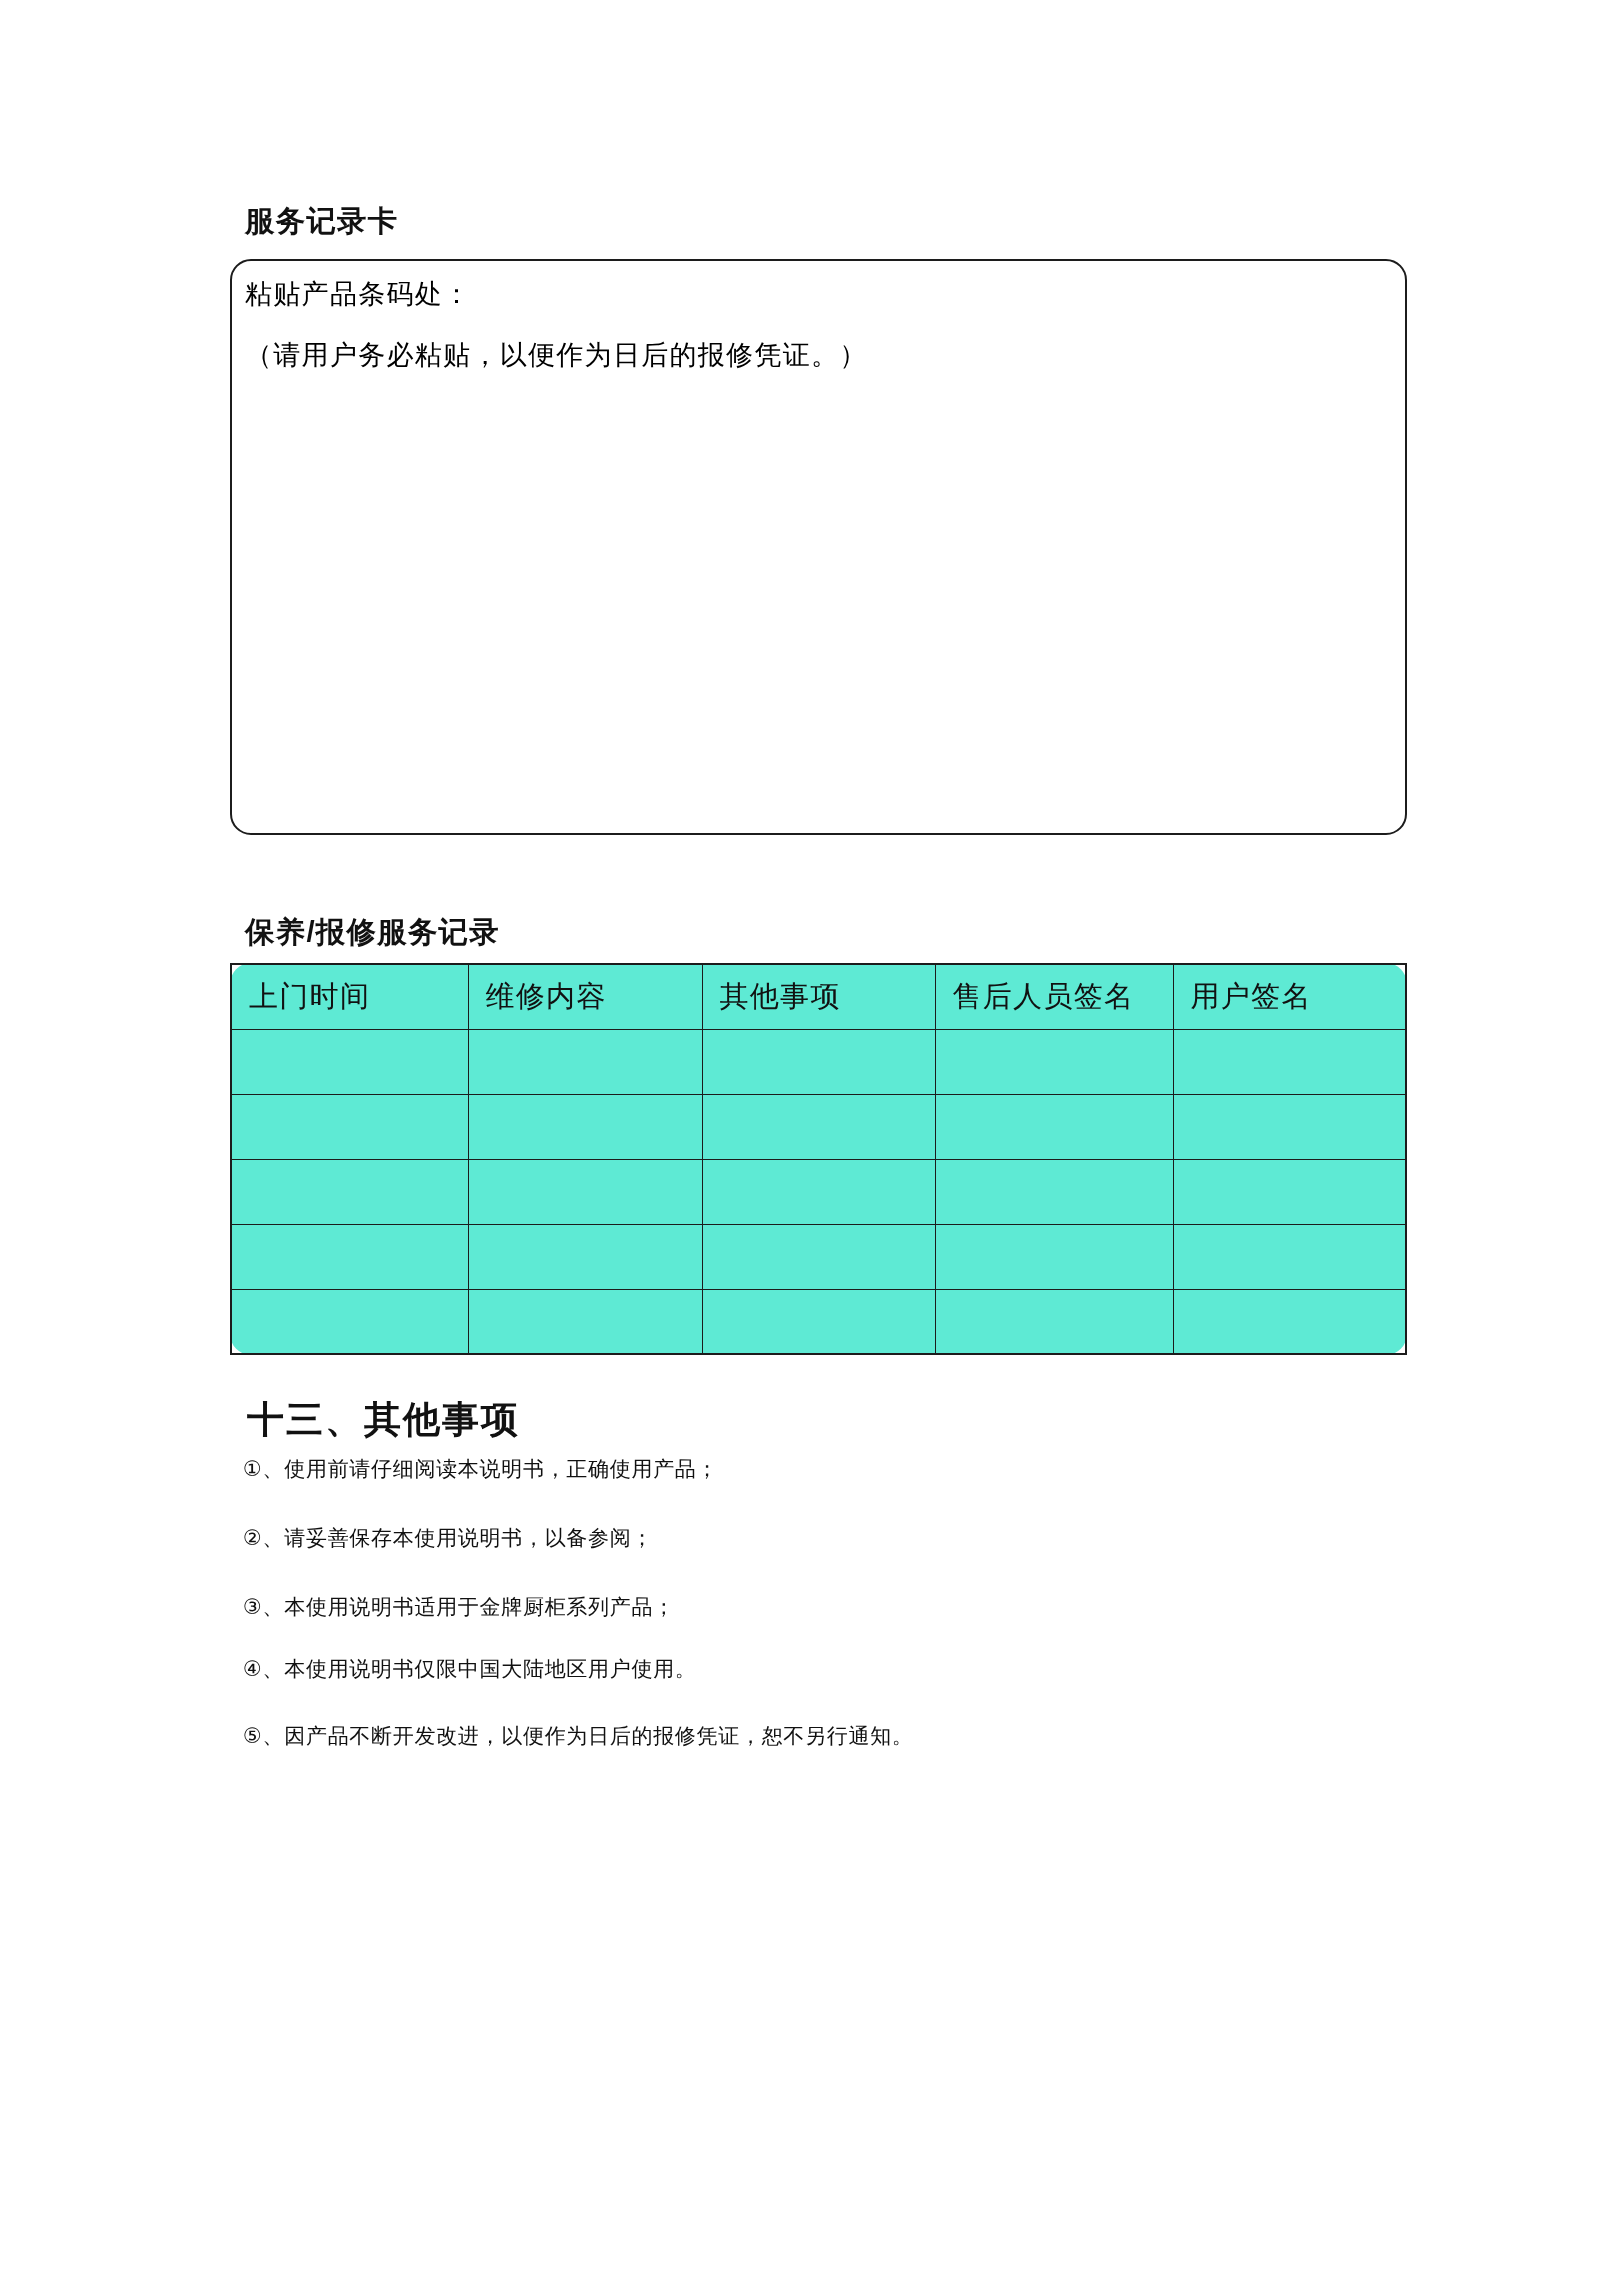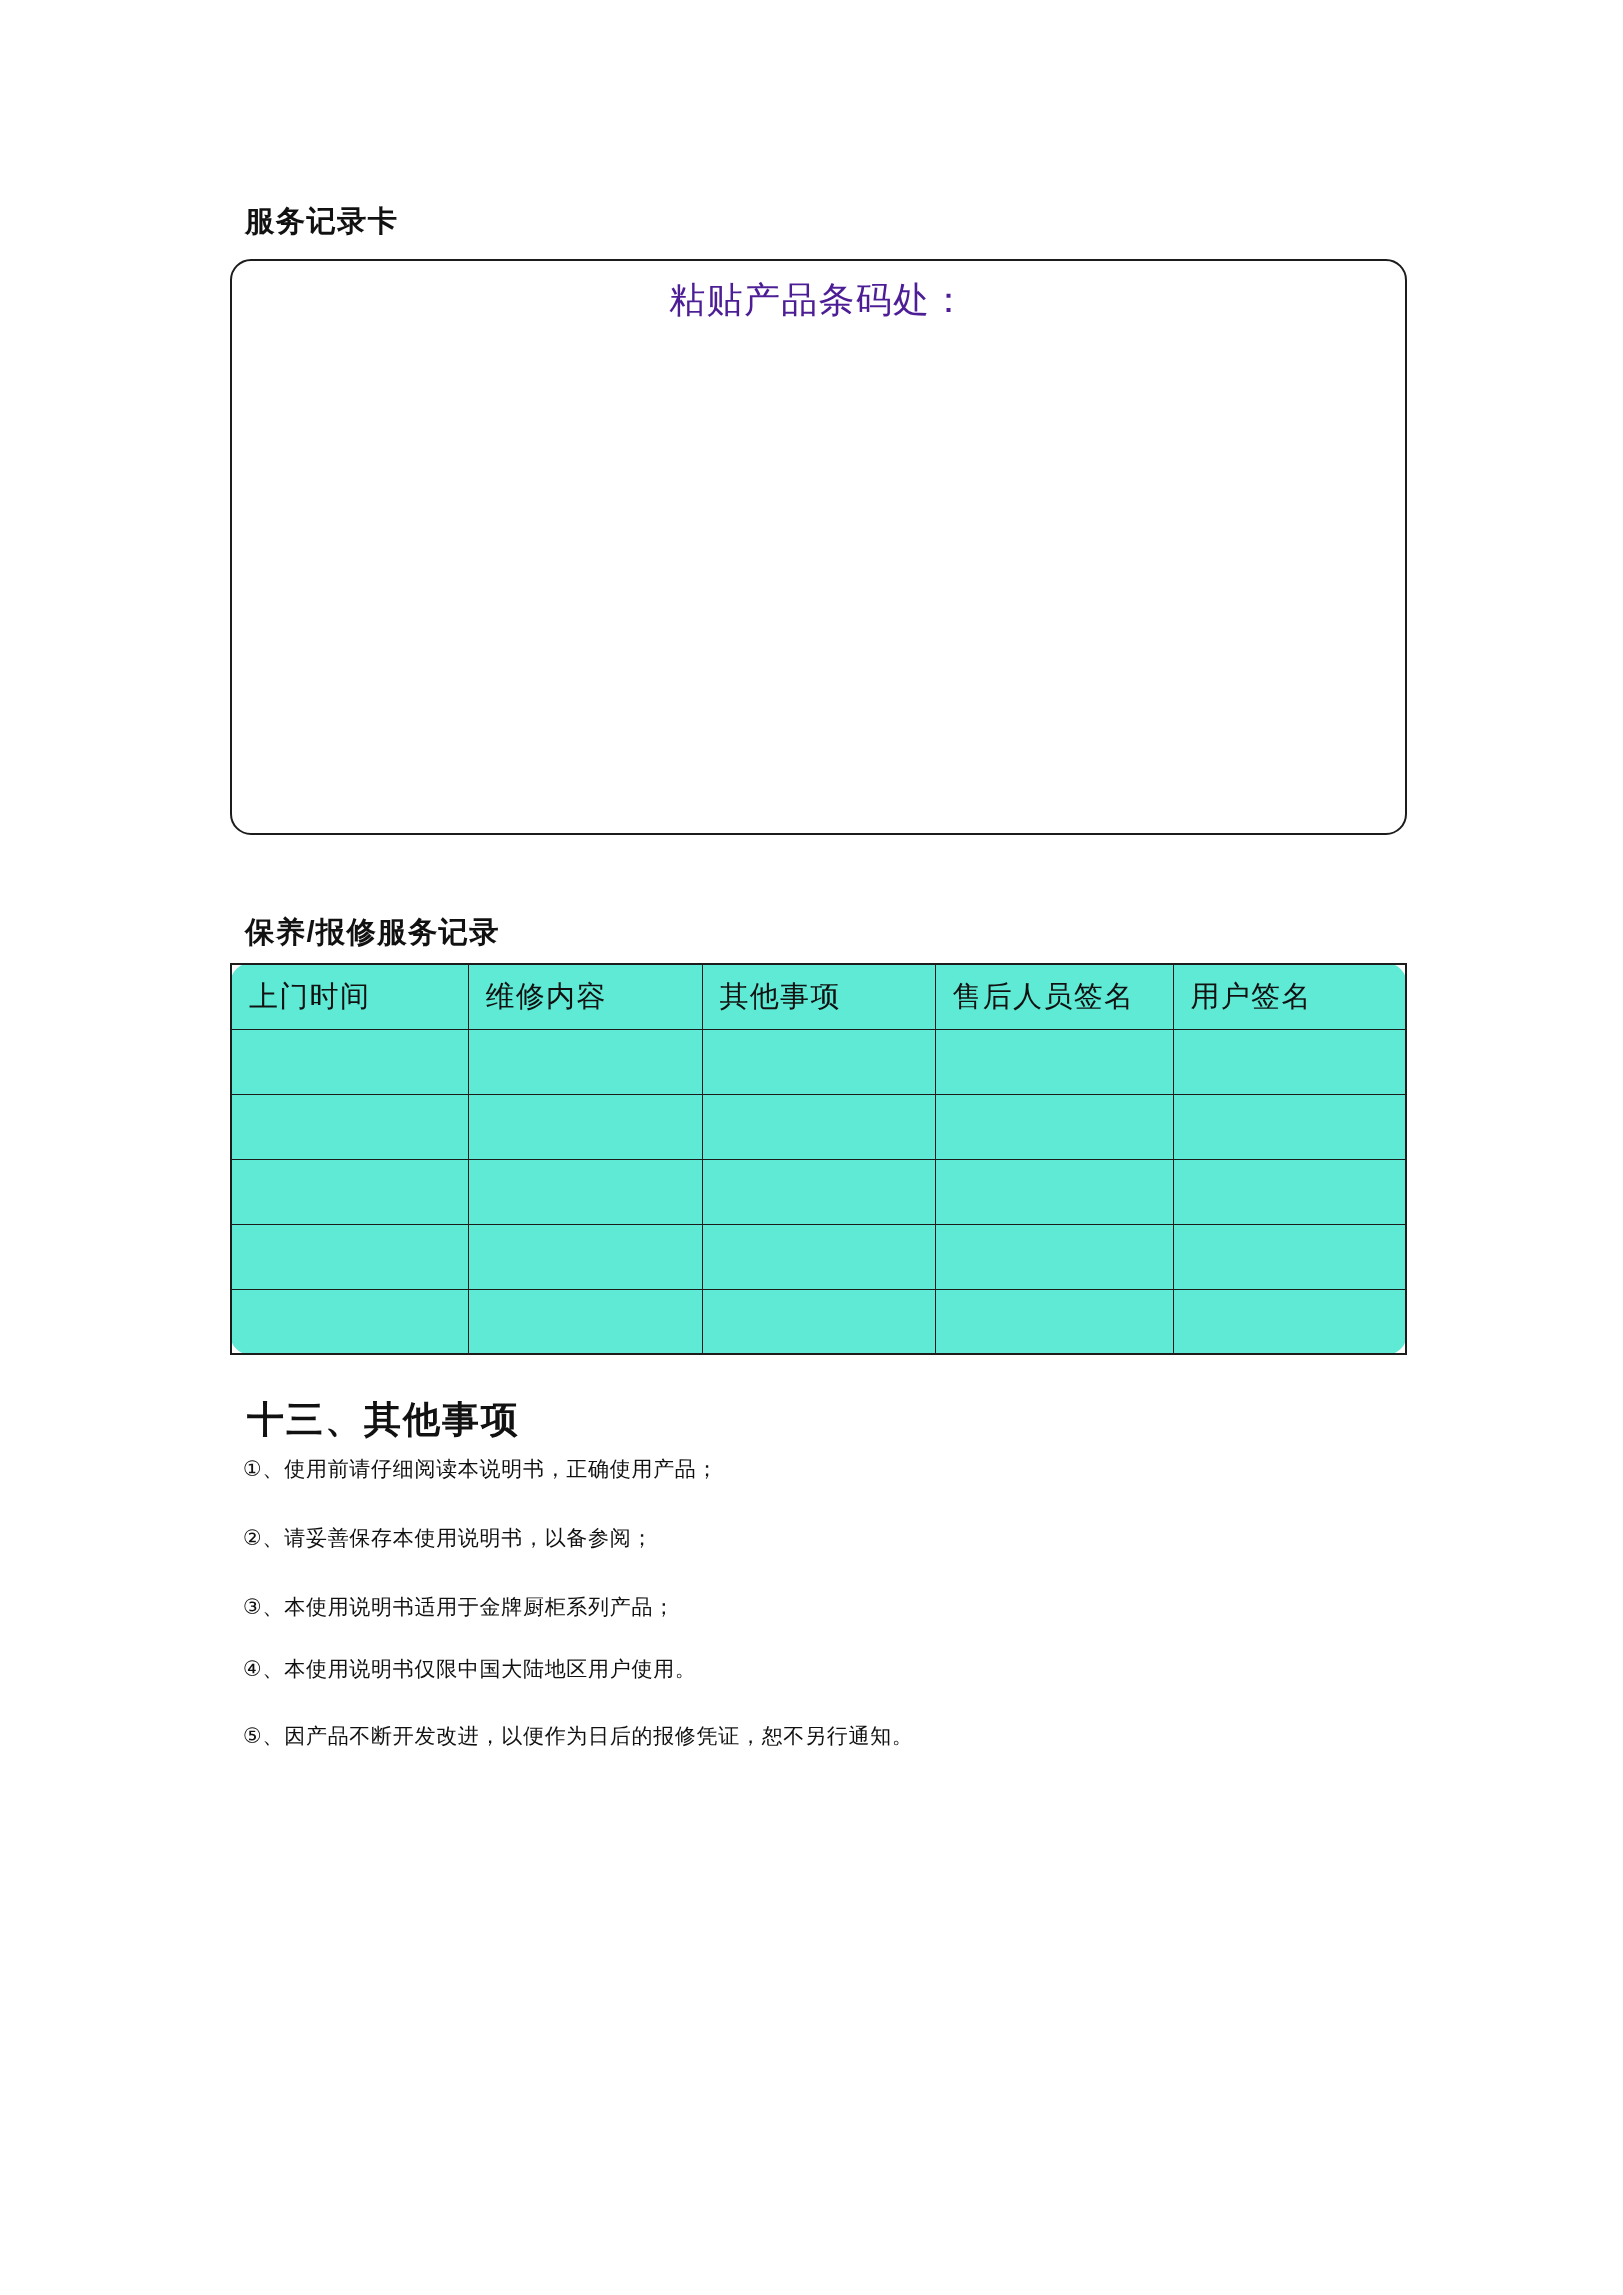--- a/index.html
+++ b/index.html
@@ -31,26 +31,25 @@
     position: absolute;
     left: 230px;
     top: 259px;
     width: 1177px;
     height: 576px;
     border: 2px solid #1c1c1c;
     background: #ffffff;
     padding: 17px 13px;
   }
   .barcode-box p {
-    font-size: 36px;
+    font-size: 27px;
     line-height: 1.2;
-    color: #4c1d95;
+    color: #000000;
     letter-spacing: 1.3px;
     white-space: nowrap;
-    text-align: center;
   }
   .barcode-box p.line2 { margin-top: 29px; }
 
   table.svc-table {
     position: absolute;
     left: 230px;
     top: 963px;
     width: 1175px;
     border-collapse: collapse;
     table-layout: fixed;
@@ -107,20 +106,21 @@
 </style>
 </head>
 <body>
 
 <div class="page">
 
   <div class="h-small" id="svc-card-title">服务记录卡</div>
 
   <div class="barcode-box">
     <p class="line1">粘贴产品条码处：</p>
+    <p class="line2">（请用户务必粘贴，以便作为日后的报修凭证。）</p>
   </div>
 
   <div class="h-small" id="svc-record-title">保养/报修服务记录</div>
 
   <table class="svc-table">
     <colgroup>
       <col class="c1">
         <col class="c2">
         <col class="c3">
         <col class="c4">

